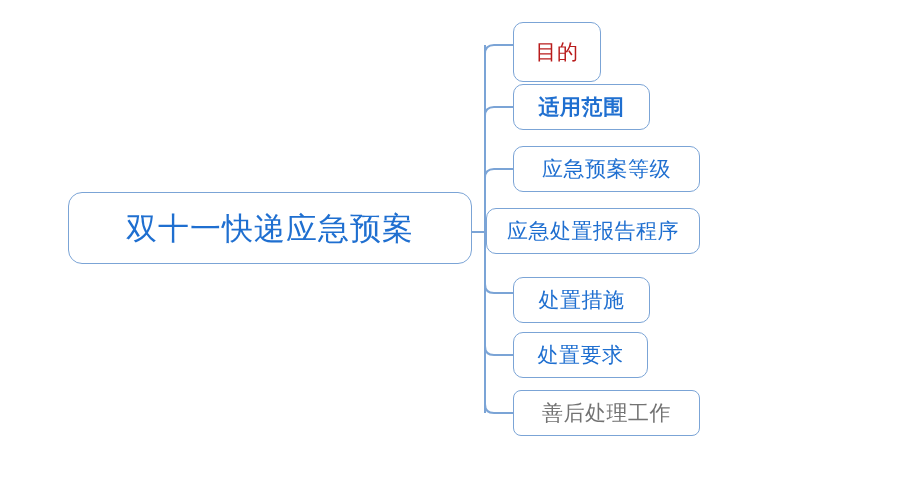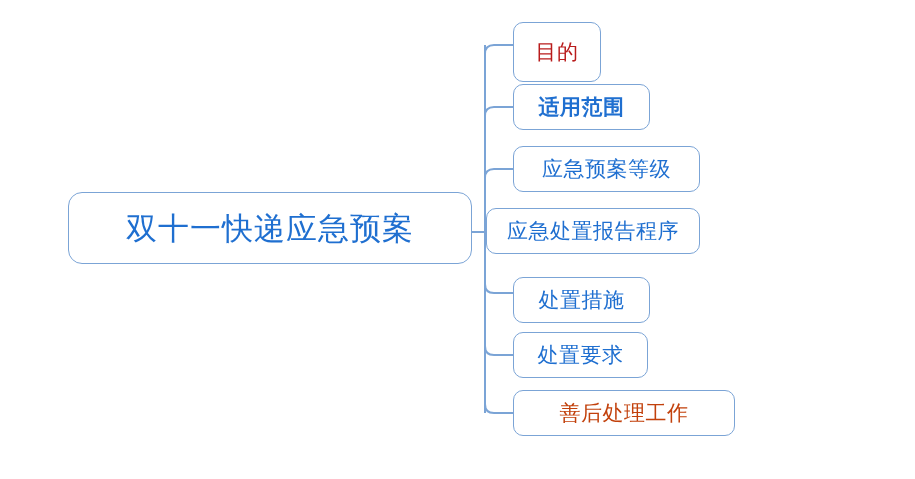--- a/index.html
+++ b/index.html
@@ -86,17 +86,17 @@
   </div>
   <div class="node node-child" id="child-3" style="left: 486px; top: 208px; width: 214px; height: 46px; border-color: rgb(123, 164, 214); color: rgb(31, 111, 208);">
     <span class="node-label">应急处置报告程序</span>
   </div>
   <div class="node node-child" id="child-4" style="left: 513px; top: 270px; width: 137px; height: 46px; border-color: rgb(123, 164, 214); color: rgb(31, 111, 208); margin-top: 7px;">
     <span class="node-label">处置措施</span>
   </div>
   <div class="node node-child" id="child-5" style="left: 513px; top: 332px; width: 135px; height: 46px; border-color: rgb(123, 164, 214); color: rgb(31, 111, 208);">
     <span class="node-label">处置要求</span>
   </div>
-  <div class="node node-child" id="child-6" style="left: 513px; top: 390px; width: 222px; height: 46px; border-color: rgb(123, 164, 214); color: #c2410c;">
+  <div class="node node-child" id="child-6" style="left: 513px; top: 390px; width: 187px; height: 46px; border-color: rgb(123, 164, 214); color: #737373; border-radius: 8px;">
     <span class="node-label">善后处理工作</span>
   </div>
 
 </div>
 
 </body></html>

